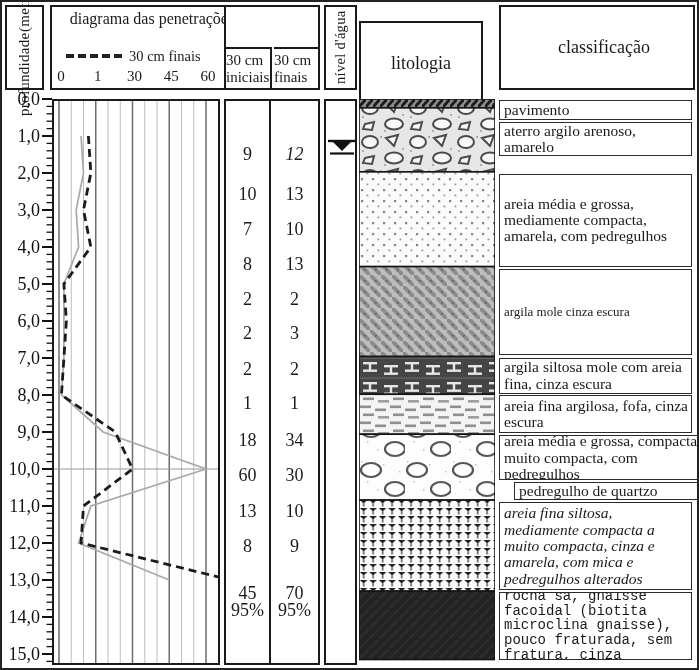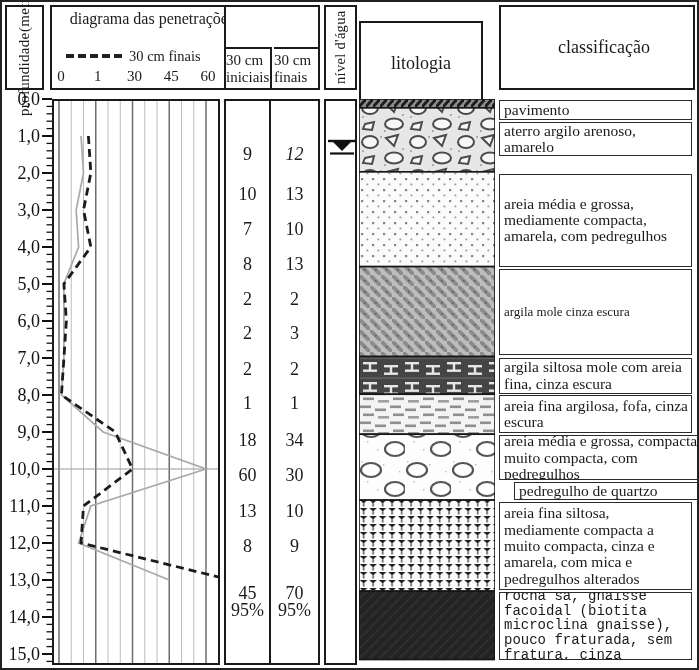--- a/index.html
+++ b/index.html
@@ -325,17 +325,17 @@
 
   <div id="cls-col">
       <div class="abs cls-box" style="left: 497px; width: 193px; top: 98.11px; height: 19.98px; font-size: 15.5px;">pavimento</div>
       <div class="abs cls-box" style="left: 497px; width: 193px; top: 119.94px; height: 34px; font-size: 15.5px;">aterro argilo arenoso, amarelo</div>
       <div class="abs cls-box" style="left: 497px; width: 193px; top: 171.74px; height: 92.87px; font-size: 15.5px;">areia média e grossa, mediamente compacta, amarela, com pedregulhos</div>
       <div class="abs cls-box" style="left: 497px; width: 193px; top: 266.83px; height: 86.58px; font-size: 13px;">argila mole cinza escura</div>
       <div class="abs cls-box" style="left: 497px; width: 193px; top: 355.63px; height: 35.89px; font-size: 15.5px;">argila siltosa mole com areia fina, cinza escura</div>
       <div class="abs cls-box" style="left: 497px; width: 193px; top: 393.37px; height: 38.11px; font-size: 15.5px;">areia fina argilosa, fofa, cinza escura</div>
       <div class="abs cls-box" style="left: 497px; width: 222px; top: 433.33px; height: 44.77px; font-size: 15.5px;">areia média e grossa, compacta a muito compacta, com pedregulhos</div>
       <div class="abs cls-box" style="left: 512px; width: 193px; top: 480.32px; height: 17.76px; font-size: 15.5px;">pedregulho de quartzo</div>
-      <div class="abs cls-box" style="left: 497px; width: 193px; top: 500.3px; height: 87.69px; font-size: 15.5px;">areia fina siltosa, mediamente compacta a muito compacta, cinza e amarela, com mica e pedregulhos alterados</div>
+      <div class="abs cls-box" style="left: 497px; width: 193px; top: 500.3px; height: 87.69px; font-size: 15.5px; font-style: italic;">areia fina siltosa, mediamente compacta a muito compacta, cinza e amarela, com mica e pedregulhos alterados</div>
       <div class="abs cls-box" style="left: 497px; width: 193px; top: 589.84px; height: 67.71px; font-size: 14px; font-family: Liberation Mono, monospace;">rocha sã, gnaisse facoidal (biotita microclina gnaisse), pouco fraturada, sem fratura, cinza</div>
     </div>
 
 </div>
 
 </body></html>

